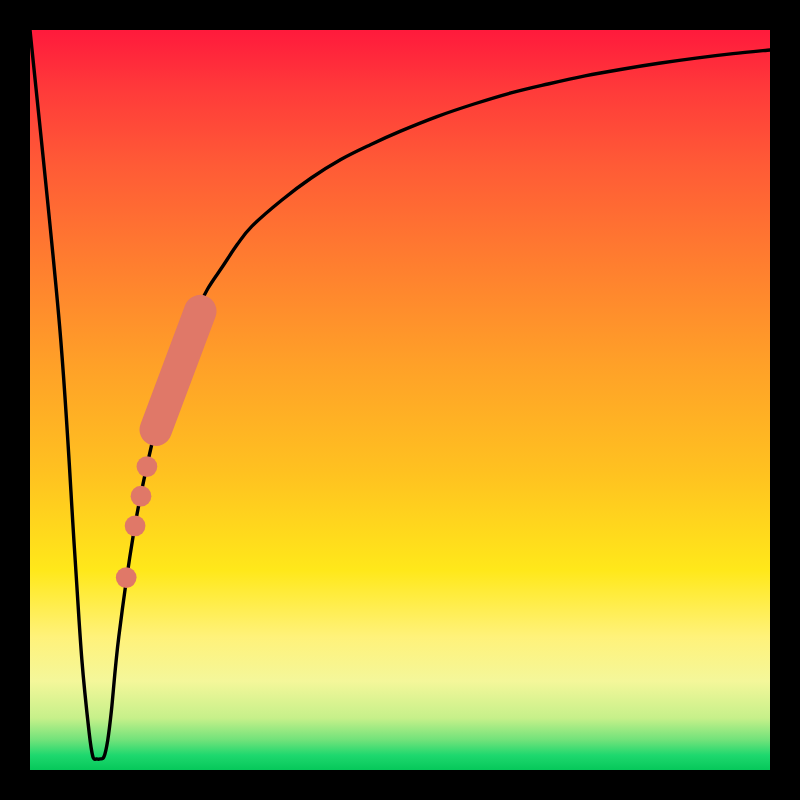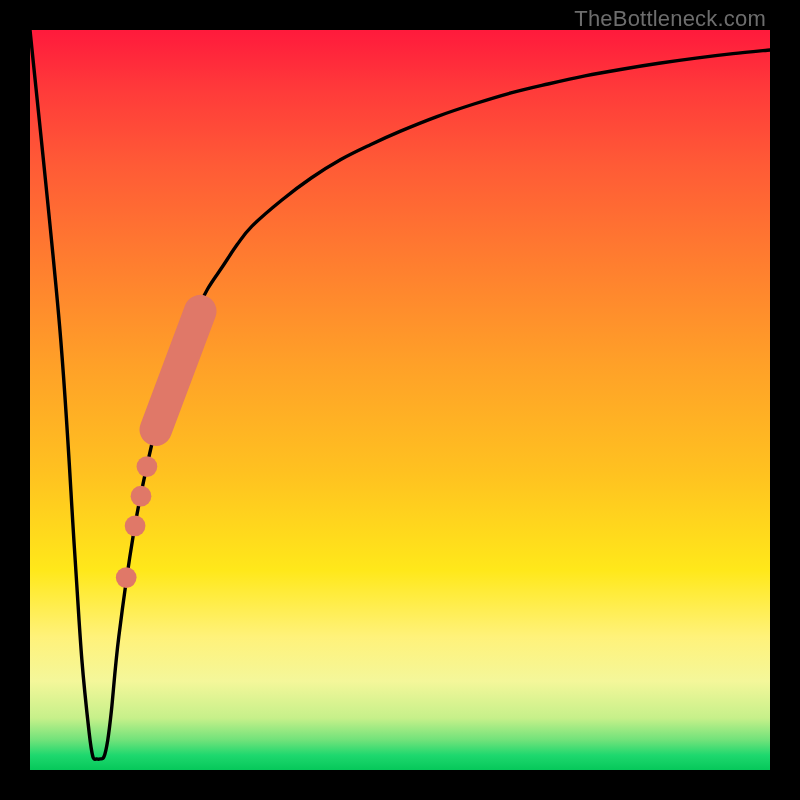--- a/index.html
+++ b/index.html
@@ -57,21 +57,20 @@
     top: 0;
     width: 740px;
     height: 740px;
     overflow: visible;
   }
 </style>
 </head>
 <body>
 
 <div class="frame">
-  <div class="watermark">TheBottleneck.com</div>
   <div class="plot-area">
     <svg class="curve" viewBox="0 0 740 740">
       <path id="curve-path" fill="none" stroke="#000000" stroke-width="3.4" stroke-linejoin="round" stroke-linecap="round" d="M 0 0 C 4.933333333333334 49.333333333333336, 22.200000000000003 209.66666666666669, 29.6 296 C 37 382.3333333333333, 40.699999999999996 462.5, 44.4 518 C 48.1 573.5, 49.333333333333336 598.1666666666666, 51.800000000000004 629 C 54.26666666666667 659.8333333333334, 57.35 686.72, 59.2 703 C 61.050000000000004 719.28, 61.66666666666667 722.3633333333332, 62.900000000000006 726.68 C 64.13333333333334 730.9966666666667, 65.36666666666666 728.53, 66.6 728.9 C 67.83333333333333 729.27, 69.06666666666666 729.27, 70.3 728.9 C 71.53333333333333 728.53, 72.76666666666667 729.7633333333333, 74 726.68 C 75.23333333333333 723.5966666666666, 76.46666666666667 718.0466666666666, 77.7 710.4 C 78.93333333333334 702.7533333333333, 79.55000000000001 698.0666666666666, 81.4 680.8 C 83.25 663.5333333333333, 85.1 636.4, 88.8 606.8 C 92.5 577.1999999999999, 98.66666666666667 532.8, 103.60000000000001 503.2 C 108.53333333333335 473.6, 113.46666666666667 451.4, 118.4 429.2 C 123.33333333333334 407, 128.26666666666665 387.26666666666665, 133.2 370 C 138.13333333333333 352.73333333333335, 143.06666666666666 339.16666666666663, 148 325.59999999999997 C 152.93333333333334 312.0333333333333, 157.86666666666667 299.70000000000005, 162.8 288.6 C 167.73333333333335 277.5, 172.66666666666666 267.6333333333333, 177.6 259 C 182.53333333333333 250.36666666666665, 187.46666666666667 244.19999999999996, 192.4 236.79999999999995 C 197.33333333333334 229.39999999999995, 202.26666666666668 221.38333333333335, 207.20000000000002 214.60000000000002 C 212.13333333333335 207.8166666666667, 214.6 203.50000000000003, 222 196.10000000000002 C 229.4 188.70000000000002, 241.73333333333335 178.2166666666666, 251.60000000000002 170.19999999999993 C 261.4666666666667 162.18333333333325, 271.3333333333333 154.78333333333333, 281.2 148 C 291.06666666666666 141.21666666666667, 300.93333333333334 135.04999999999998, 310.8 129.5 C 320.6666666666667 123.95, 330.53333333333336 119.38666666666671, 340.40000000000003 114.70000000000005 C 350.2666666666667 110.01333333333338, 358.9 106.06666666666666, 370 101.38 C 381.1 96.69333333333333, 394.66666666666674 91.14333333333337, 407.00000000000006 86.58000000000004 C 419.33333333333337 82.01666666666671, 431.6666666666667 77.94666666666667, 444 74 C 456.3333333333333 70.05333333333333, 468.6666666666667 66.22999999999998, 481 62.89999999999998 C 493.3333333333333 59.56999999999997, 505.6666666666667 56.85666666666665, 518 54.01999999999998 C 530.3333333333334 51.183333333333316, 542.6666666666666 48.34666666666667, 555 45.879999999999995 C 567.3333333333334 43.41333333333332, 579.6666666666666 41.31666666666657, 592 39.219999999999914 C 604.3333333333334 37.12333333333326, 616.6666666666666 35.15000000000007, 629 33.30000000000007 C 641.3333333333334 31.450000000000063, 653.6666666666666 29.723333333333226, 666 28.11999999999989 C 678.3333333333334 26.516666666666556, 690.6666666666666 25.036666666666708, 703 23.680000000000064 C 715.3333333333334 22.32333333333342, 733.8333333333334 20.596666666666692, 740 19.980000000000018"></path>
       <path id="highlight-band" fill="none" stroke-linecap="round" d="M 125.80000000000001 399.59999999999997 L 170.20000000000002 281.2" stroke="#e07868" stroke-width="32.56"></path>
       <g id="highlight-dots">
           <circle cx="116.92" cy="436.6" r="10.36" fill="#e07868"></circle>
           <circle cx="111" cy="466.2" r="10.36" fill="#e07868"></circle>
           <circle cx="105.07999999999998" cy="495.79999999999995" r="10.36" fill="#e07868"></circle>
           <circle cx="96.2" cy="547.6" r="10.36" fill="#e07868"></circle>
         </g>

